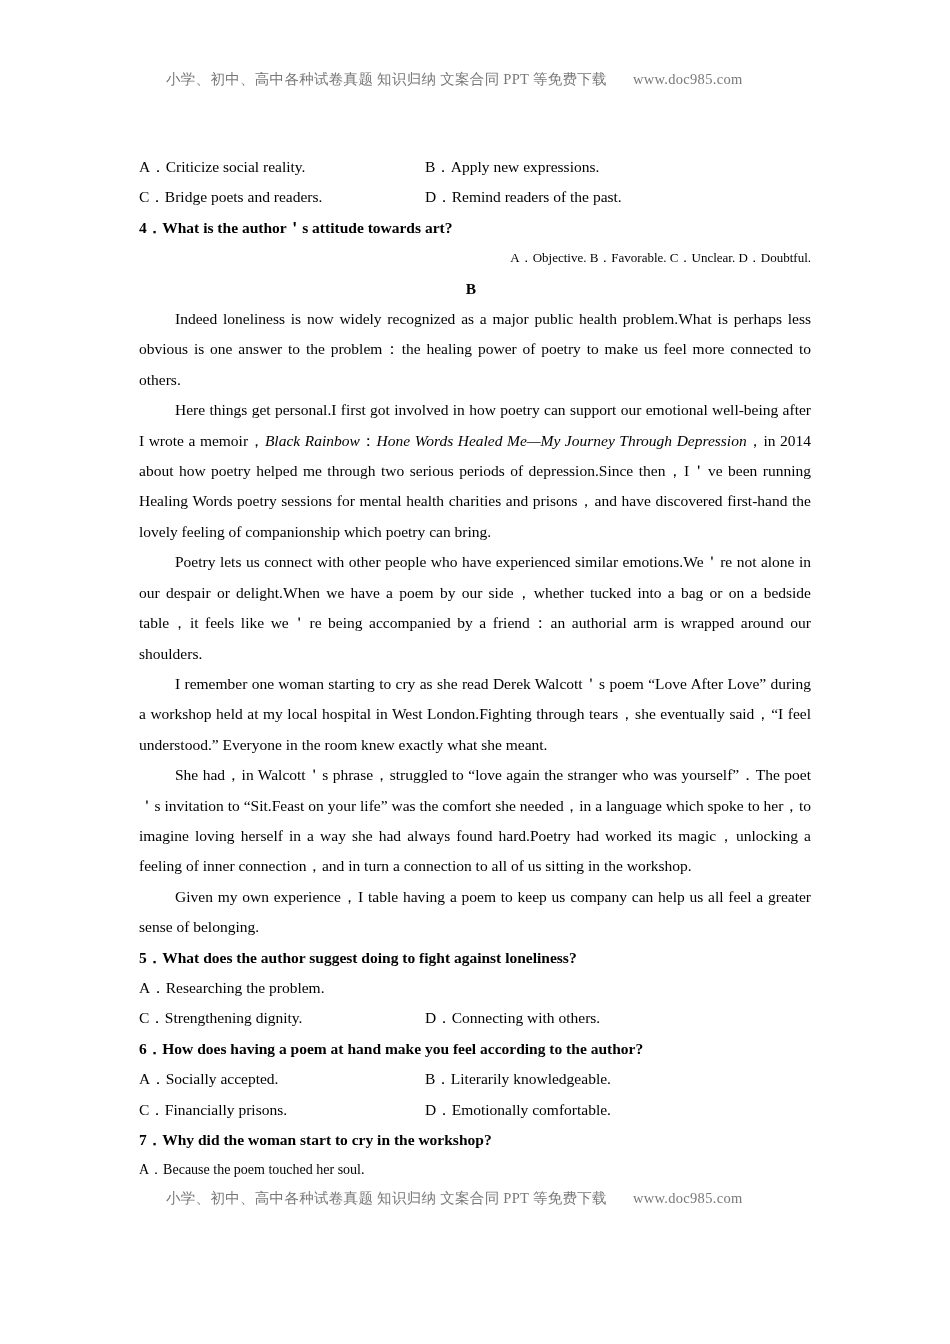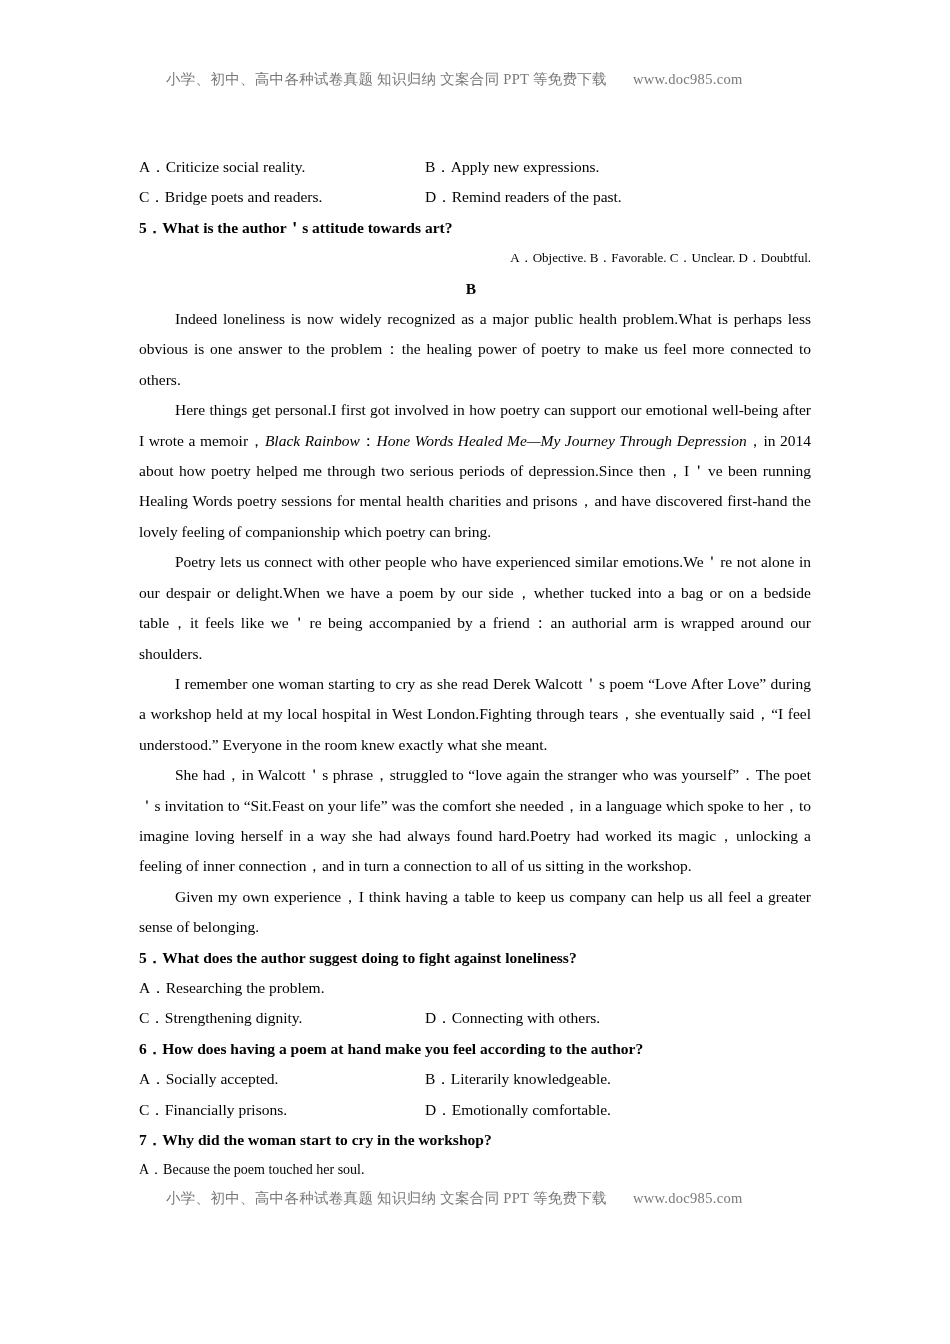--- a/index.html
+++ b/index.html
@@ -128,37 +128,37 @@
 
     <div class="opt-row">
       <div class="opt-col-left">
         <span class="lbl">C．</span><span>Bridge poets and readers.</span>
       </div>
       <div class="opt-col-right">
         <span class="lbl">D．</span><span>Remind readers of the past.</span>
       </div>
     </div>
 
-    <p class="q-heading">5．What is the author＇s attitude towards art?</p>
+    <p class="q-heading">4．What is the author＇s attitude towards art?</p>
 
     <p class="opt-inline">A．Objective. B．Favorable. C．Unclear. D．Doubtful.</p>
 
     <p class="section-letter">B</p>
 
     <p class="para">Indeed loneliness is now widely recognized as a major public health problem.What is perhaps less obvious is one answer to the problem：the healing power of poetry to make us feel more connected to others.</p>
 
     <p class="para"><span>Here things get personal.I first got involved in how poetry can support our emotional well-being after I wrote a memoir，</span><i>Black Rainbow</i><span>：</span><i>Hone Words Healed Me—My Journey Through Depression</i><span>，in 2014 about how poetry helped me through two serious periods of depression.Since then，I＇ve been running Healing Words poetry sessions for mental health charities and prisons，and have discovered first-hand the lovely feeling of companionship which poetry can bring.</span></p>
 
     <p class="para">Poetry lets us connect with other people who have experienced similar emotions.We＇re not alone in our despair or delight.When we have a poem by our side，whether tucked into a bag or on a bedside table，it feels like we＇re being accompanied by a friend：an authorial arm is wrapped around our shoulders.</p>
 
     <p class="para">I remember one woman starting to cry as she read Derek Walcott＇s poem “Love After Love” during a workshop held at my local hospital in West London.Fighting through tears，she eventually said，“I feel understood.” Everyone in the room knew exactly what she meant.</p>
 
     <p class="para">She had，in Walcott＇s phrase，struggled to “love again the stranger who was yourself”．The poet＇s invitation to “Sit.Feast on your life” was the comfort she needed，in a language which spoke to her，to imagine loving herself in a way she had always found hard.Poetry had worked its magic，unlocking a feeling of inner connection，and in turn a connection to all of us sitting in the workshop.</p>
 
-    <p class="para">Given my own experience，I think having a table to keep us company can help us all feel a greater sense of belonging.</p>
+    <p class="para">Given my own experience，I table having a poem to keep us company can help us all feel a greater sense of belonging.</p>
 
     <p class="q-heading">5．What does the author suggest doing to fight against loneliness?</p>
 
     <div class="opt-row">
       <div class="opt-col-left">
         <span class="lbl">A．</span><span>Researching the problem.</span>
       </div>
     </div>
 
     <div class="opt-row">

